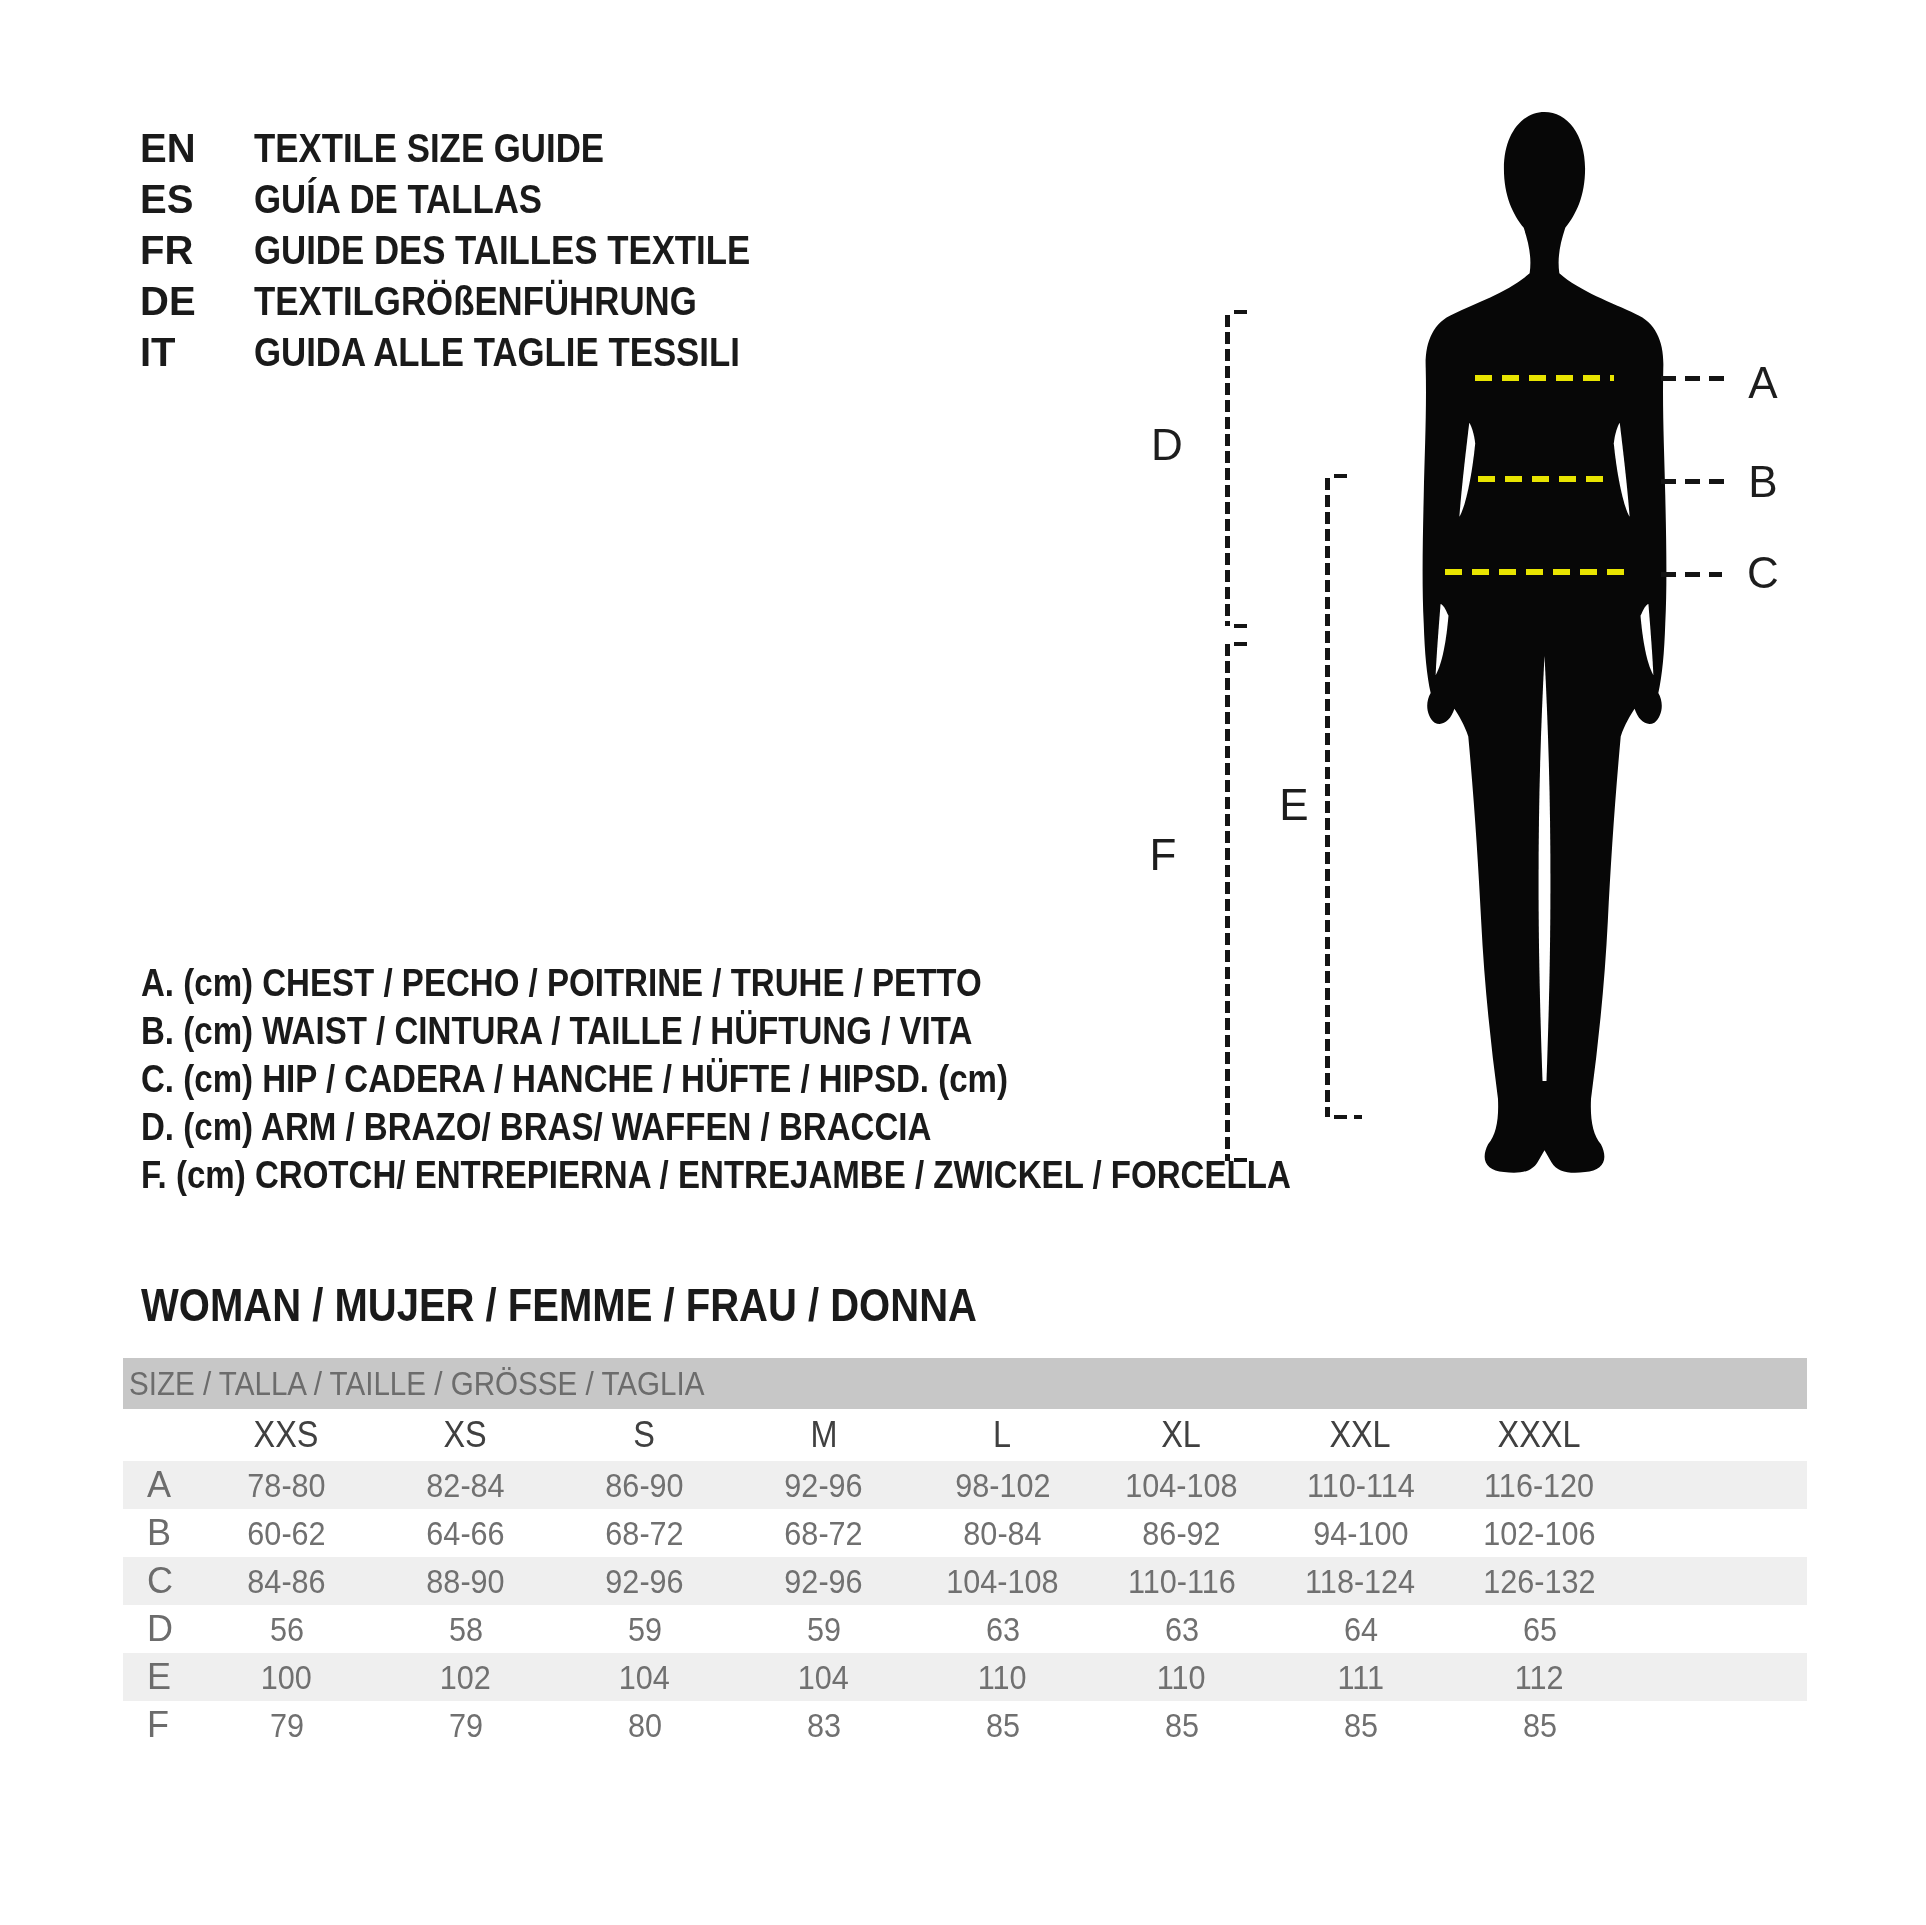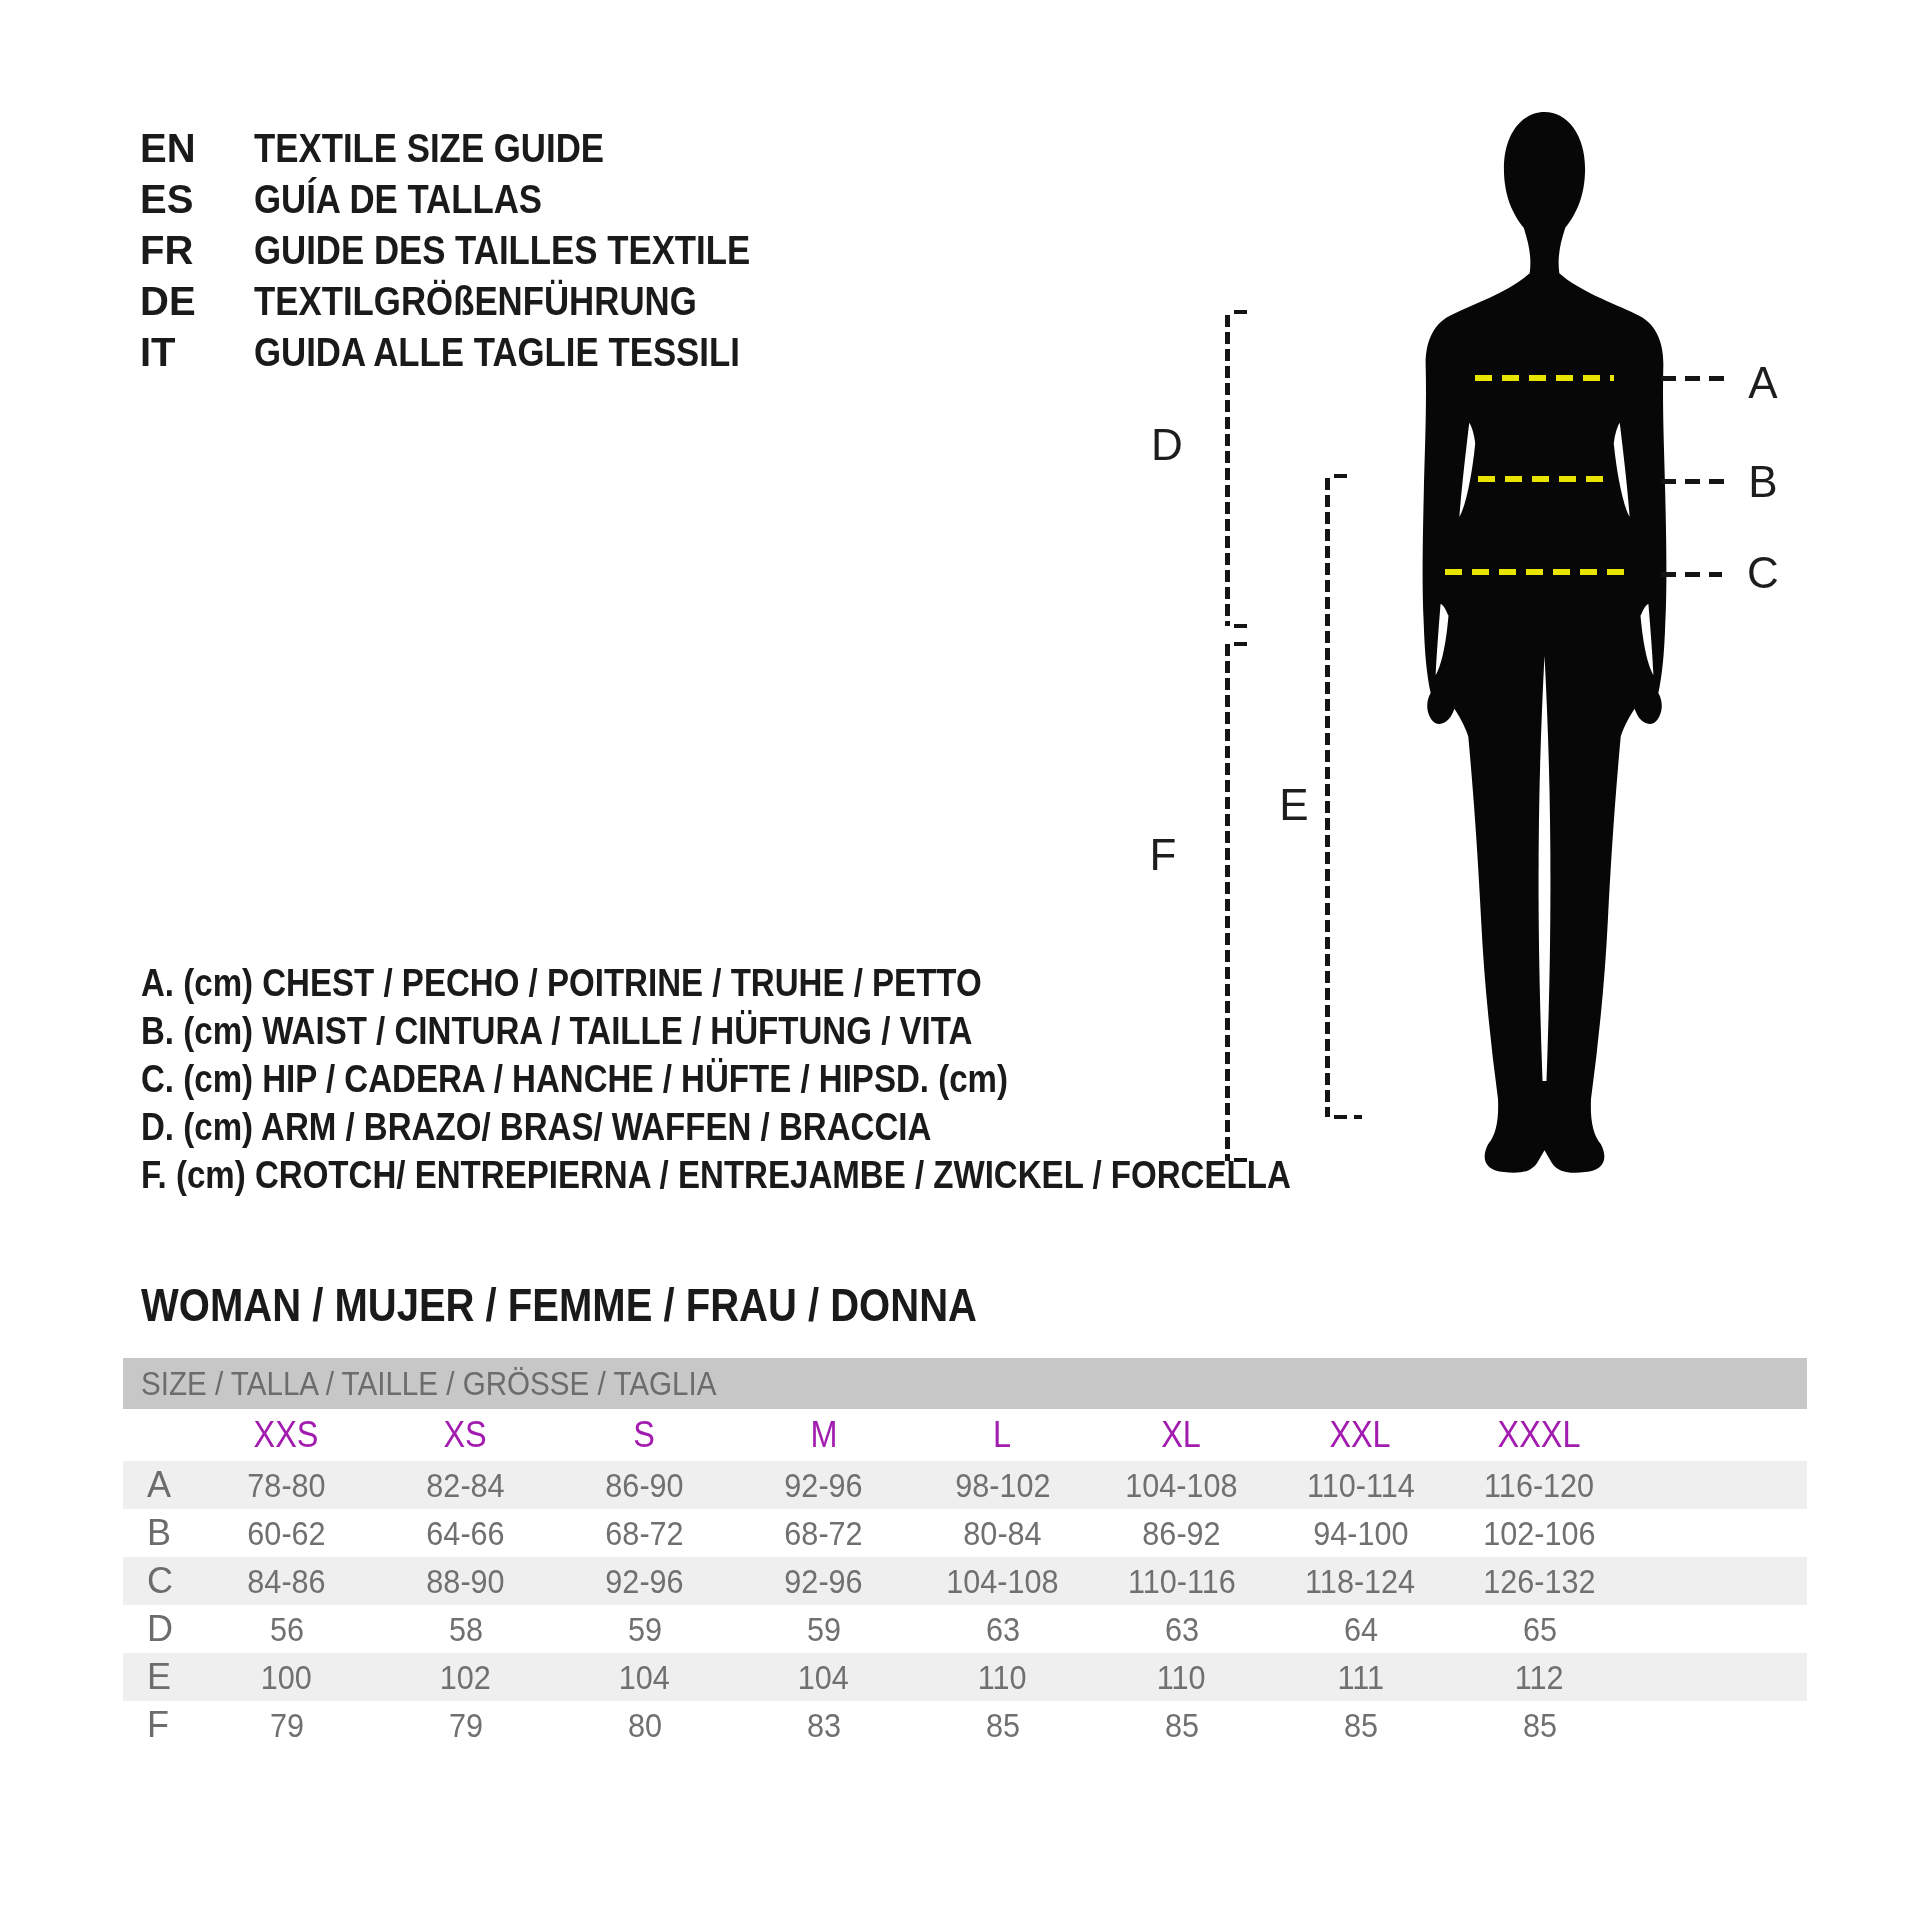--- a/index.html
+++ b/index.html
@@ -23,24 +23,24 @@
   
   #figure{left:0;top:0;width:1927px;height:1386px;}
   .yline{height:6px;background:repeating-linear-gradient(to right,var(--accent) 0 17px,transparent 17px 27px);}
   .bline{height:5px;background:repeating-linear-gradient(to right,var(--ink) 0 15px,transparent 15px 24px);}
   .vline{width:5px;background:repeating-linear-gradient(to bottom,var(--ink) 0 12px,transparent 12px 17px);}
   .tick{width:13px;height:4px;background:var(--ink);}
   .mlabel{font-size:44px;color:#1d1d1d;width:44px;text-align:center;}
 
   
   #size-table{left:123px;top:1358px;width:1684px;}
-  .band{height:51px;background:var(--band);display:flex;align-items:center;padding-left:18px;
+  .band{height:51px;background:var(--band);display:flex;align-items:center;padding-left:6px;
         font-size:34px;color:var(--band-text);}
   .trow{display:grid;grid-template-columns:74px repeat(8,179px) 1fr;align-items:center;}
-  .sizes-row{height:52px;font-size:36px;color:#a21caf;}
+  .sizes-row{height:52px;font-size:36px;color:#404040;}
   .data-row{height:48px;font-size:34px;color:var(--cell);}
   .data-row.stripe{background:var(--stripe);}
   .cell{text-align:center;}
   .rlabel{padding-left:24px;font-size:36px;color:#6c6c6c;}
 </style>
 </head>
 <body style="--accent: #e8e400; --ink: #141414; --sil: #070707; --band: #c7c7c7; --band-text: #6c6c6c; --cell: #707070; --stripe: #efefef; --text: #1a1a1a;">
 
 <div id="lang-block" class="abs">
     <div class="lang-row">

